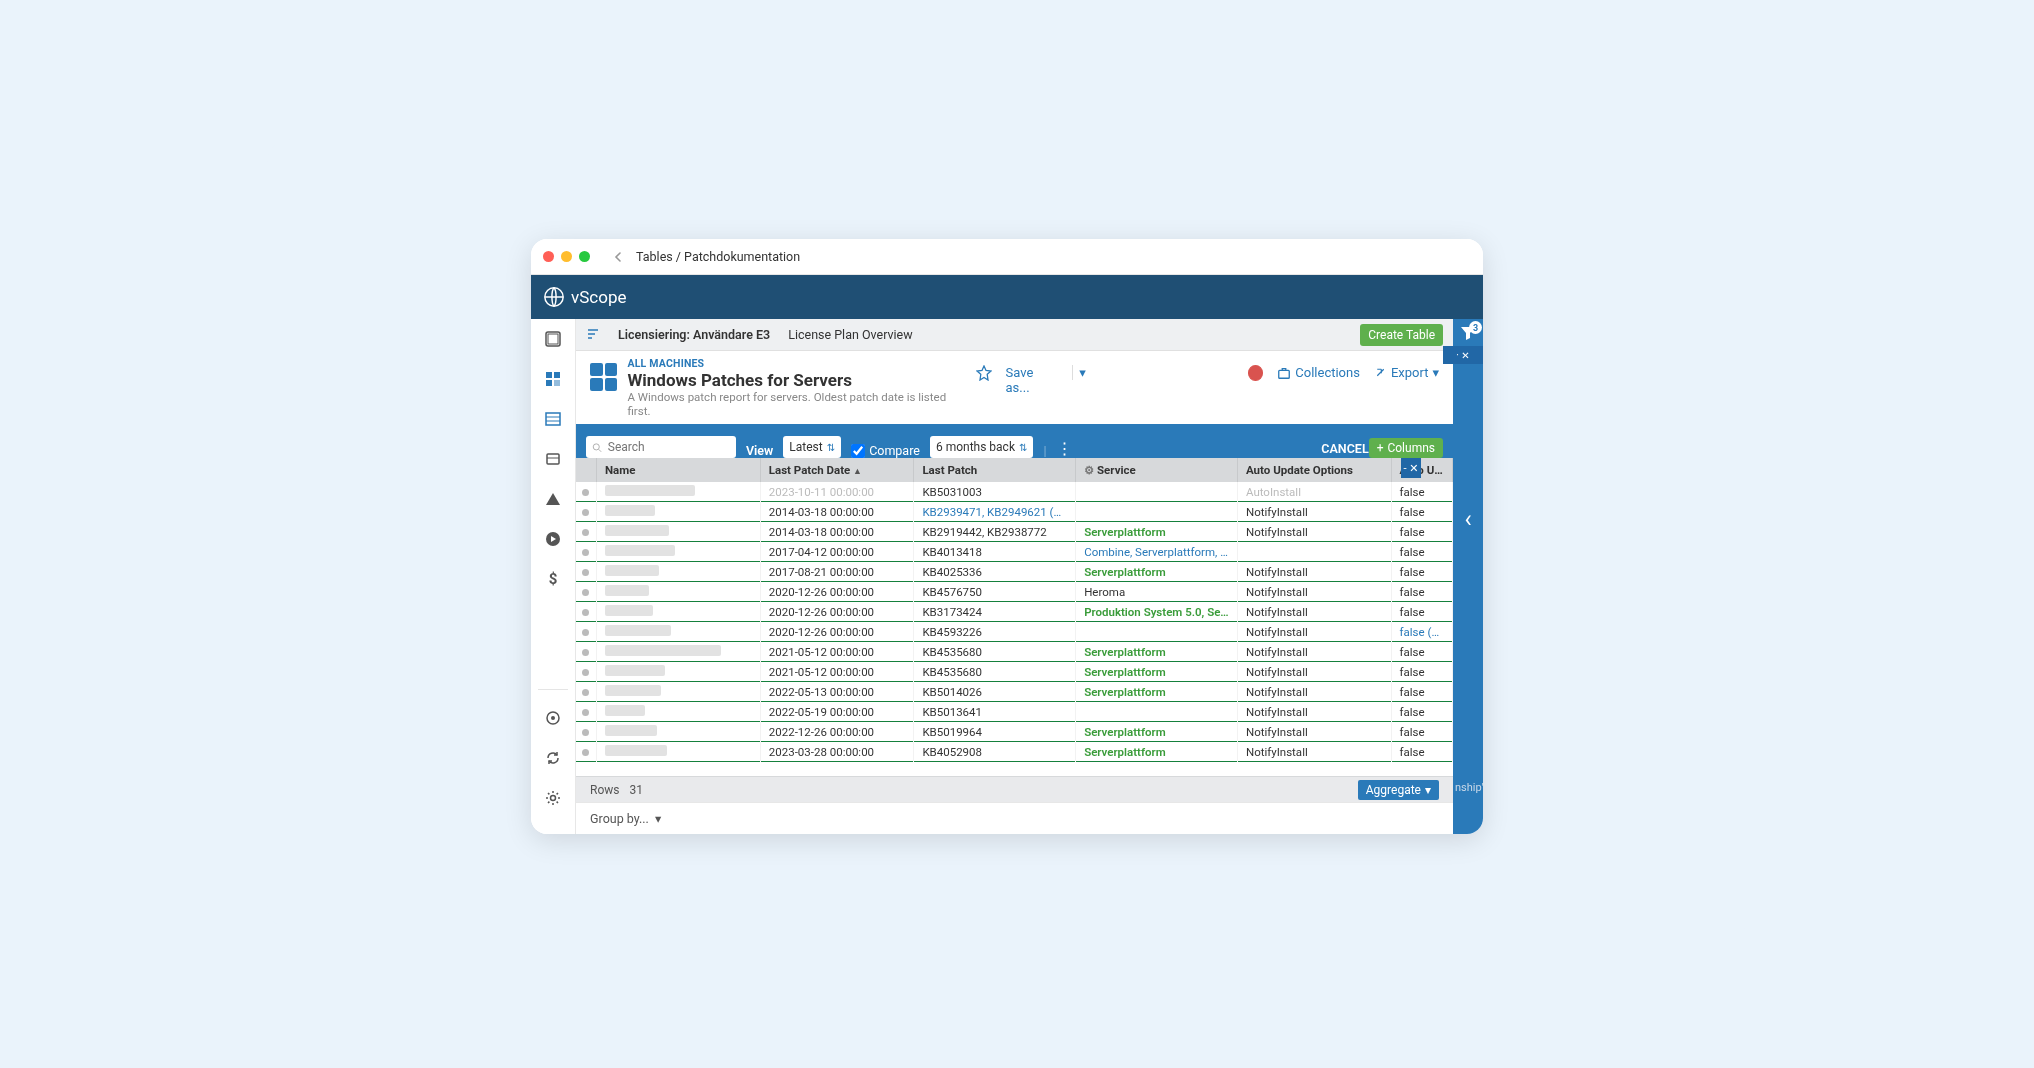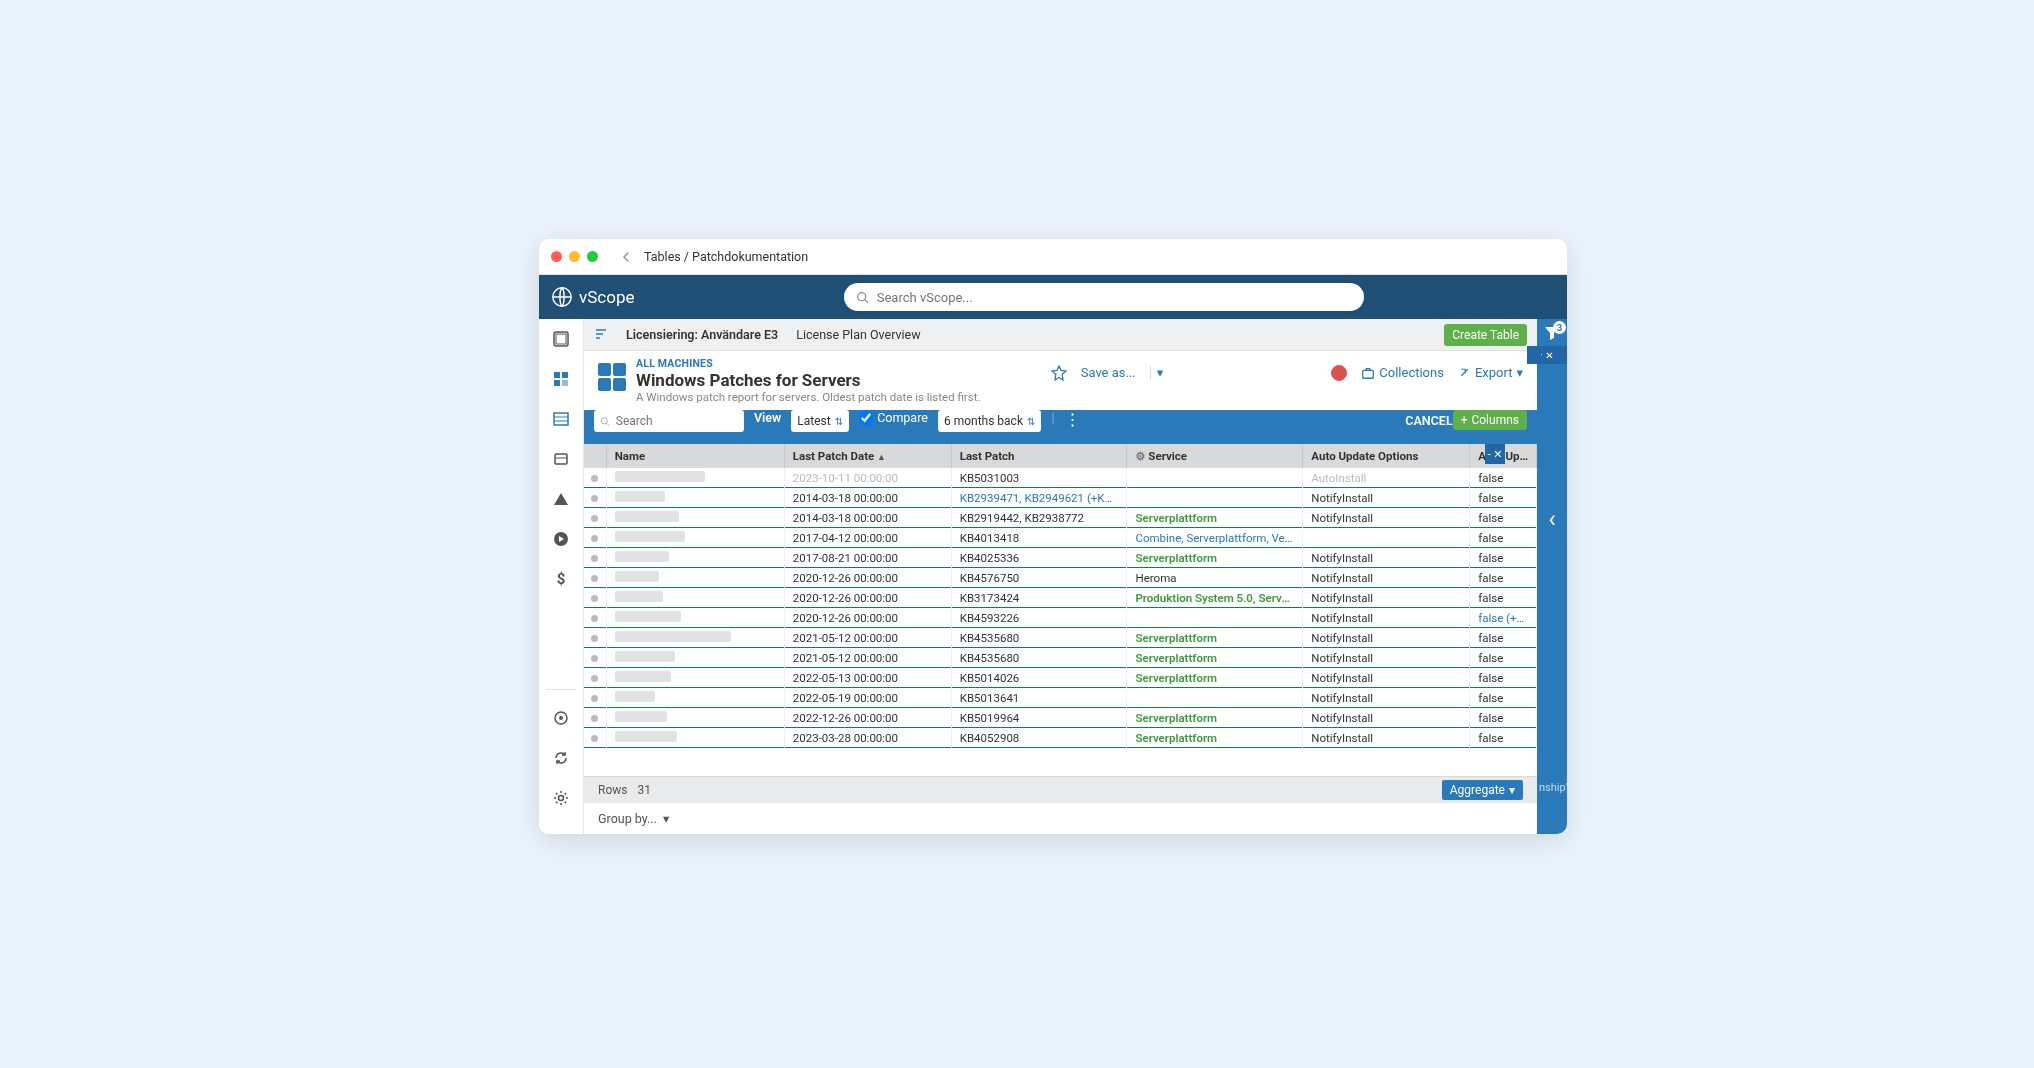--- a/index.html
+++ b/index.html
@@ -1,18 +1,18 @@
 <!DOCTYPE html>
 <html><head>
 <meta charset="utf-8">
 <style>
 *{box-sizing:border-box;margin:0;padding:0;font-family:-apple-system,BlinkMacSystemFont,"Segoe UI",Roboto,Arial,sans-serif}
 body{background:#eaf3fb;display:flex;align-items:center;justify-content:center;min-height:100vh;padding:40px}
 .canvas{width:1500px;height:790px;background:#eaf3fb;border-radius:24px;position:relative;overflow:hidden}
-.browser{position:absolute;left:272px;top:100px;width:1028px;height:595px;background:#fff;border-radius:10px;box-shadow:0 6px 28px rgba(0,0,0,.12);overflow:hidden;display:flex;flex-direction:column}
+.browser{position:absolute;left:264px;top:100px;width:952px;height:595px;background:#fff;border-radius:16px;box-shadow:0 6px 28px rgba(0,0,0,.12);overflow:hidden;display:flex;flex-direction:column}
 .titlebar{height:36px;background:#fff;border-bottom:1px solid #e7e7e7;display:flex;align-items:center;padding:0 12px;gap:8px;font-size:12.5px;color:#333;flex-shrink:0}
 .traffic{display:flex;gap:7px;margin-right:10px}
 .dot{width:11px;height:11px;border-radius:50%}
 .dot.r{background:#ff5f56}.dot.y{background:#ffbd2e}.dot.g{background:#27c93f}
 .backbtn{width:20px;height:20px;display:flex;align-items:center;justify-content:center;color:#888;cursor:pointer}
 .apptop{height:44px;background:#1f4f74;display:flex;align-items:center;padding:0 12px;gap:18px;flex-shrink:0}
 .logo{display:flex;align-items:center;gap:6px;color:#fff;font-weight:400;font-size:17px}
 .logo svg{width:22px;height:22px}
 .searchwrap{flex:1;display:flex;justify-content:center}
 .searchbox{width:520px;height:28px;background:#fff;border-radius:14px;display:flex;align-items:center;padding:0 12px;gap:8px;color:#777;font-size:13px}
@@ -30,21 +30,21 @@
 .hicon{width:28px;height:28px;display:grid;grid-template-columns:1fr 1fr;grid-template-rows:1fr 1fr;gap:2px;margin-top:6px}
 .hicon span{background:#2a7ab9;border-radius:2px}
 .htext{display:flex;flex-direction:column}
 .crumb{font-size:10.5px;font-weight:700;color:#2a7ab9;letter-spacing:.2px}
 .htitle{font-size:17px;font-weight:700;color:#333}
 .hdesc{font-size:11.5px;color:#888}
 .hactions{margin-left:auto;display:flex;align-items:flex-start;gap:14px;font-size:13px;color:#2a7ab9;padding-top:8px}
 .hactions .star{color:#2a7ab9;cursor:pointer}
 .linklike{cursor:pointer;display:flex;align-items:center;gap:4px}
 .globe{width:16px;height:16px;background:#d9534f;border-radius:50%;border:1.5px solid #d9534f;position:relative;cursor:pointer;display:inline-block}
-.controls{height:34px;background:#2a7ab9;display:flex;align-items:flex-start;padding:0 10px;gap:10px;font-size:12.5px;color:#fff;flex-shrink:0}
+.controls{height:34px;background:#2a7ab9;display:flex;align-items:flex-end;padding:0 10px;gap:10px;font-size:12.5px;color:#fff;flex-shrink:0}
 .csearch{width:150px;height:22px;background:#fff;border-radius:3px;display:flex;align-items:center;padding:0 6px;gap:6px;color:#888}
 .csearch input{border:none;outline:none;width:100%;font-size:12px;background:transparent}
 .viewlbl{font-weight:600}
 .sel{height:22px;background:#fff;color:#333;border-radius:3px;padding:0 6px;display:flex;align-items:center;gap:4px;cursor:pointer;font-size:12px}
 .sel .caret{color:#2a7ab9;font-size:10px}
 .chk{display:flex;align-items:center;gap:4px}
 .chk input{width:14px;height:14px;cursor:pointer}
 .cactions{margin-left:auto;display:flex;align-items:center;}
 .cancel{cursor:pointer;font-weight:600}
 .colbtn{background:#5fb04d;color:#fff;border-radius:3px;padding:3px 8px;display:flex;align-items:center;gap:4px;cursor:pointer;font-size:12px}
@@ -96,29 +96,20 @@
   </div>
 
   <div class="apptop">
     <div class="logo">
       <svg viewBox="0 0 24 24">
             <circle cx="12" cy="12" r="10" fill="none" stroke="#fff" stroke-width="1.6"></circle>
             <path d="M2 12h20M12 2c3 3 3 17 0 20M12 2c-3 3-3 17 0 20" stroke="#fff" stroke-width="1.6" fill="none"></path>
           </svg>
       <span>vScope</span>
     </div>
-    <div class="searchwrap">
-      <div class="searchbox">
-        <svg width="13" height="13" viewBox="0 0 16 16">
-              <circle cx="7" cy="7" r="5" stroke="#888" stroke-width="1.5" fill="none"></circle>
-              <line x1="11" y1="11" x2="15" y2="15" stroke="#888" stroke-width="1.5"></line>
-            </svg>
-        <span>Search vScope...</span>
-      </div>
-    </div>
   </div>
 
   <div class="appbody">
     <div class="leftnav">
       <div class="navicon">
             <svg width="16" height="16" viewBox="0 0 16 16">
               <rect x="1" y="1" width="14" height="14" rx="2" fill="none" stroke="currentColor" stroke-width="1.5"></rect>
               <rect x="3" y="3" width="10" height="10" fill="none" stroke="currentColor" stroke-width="1"></rect>
             </svg>
           </div>

